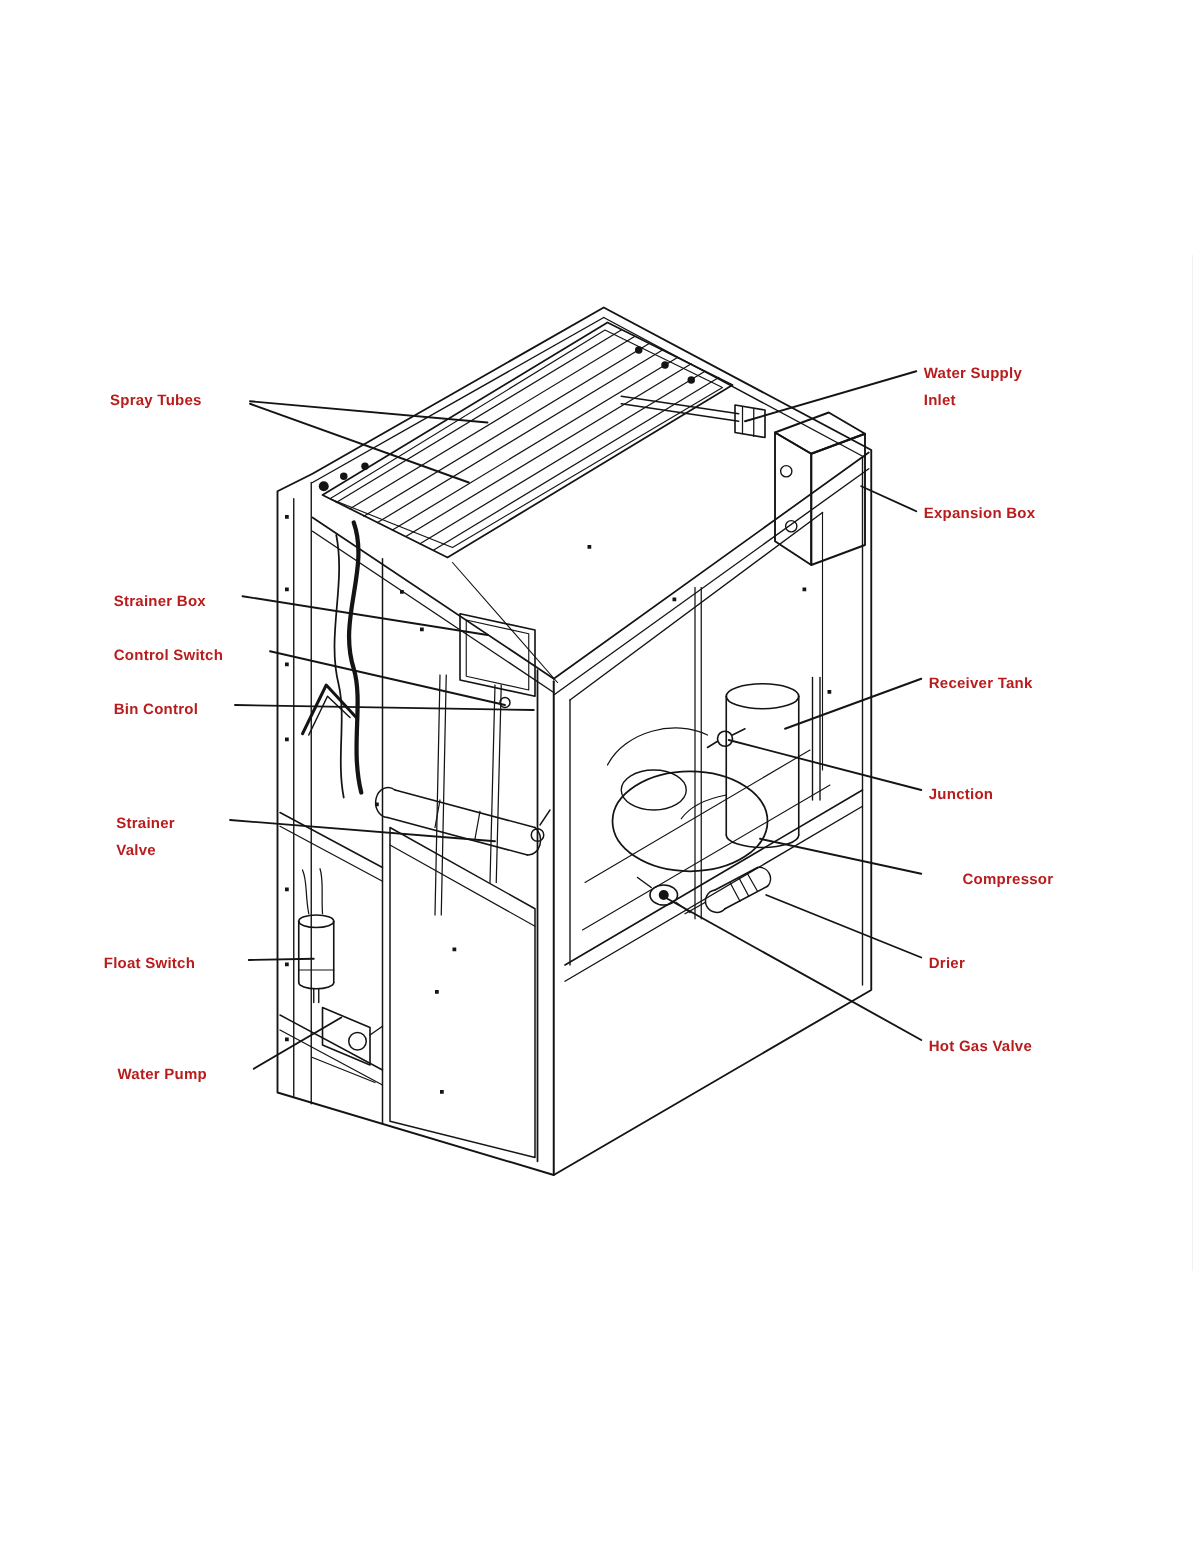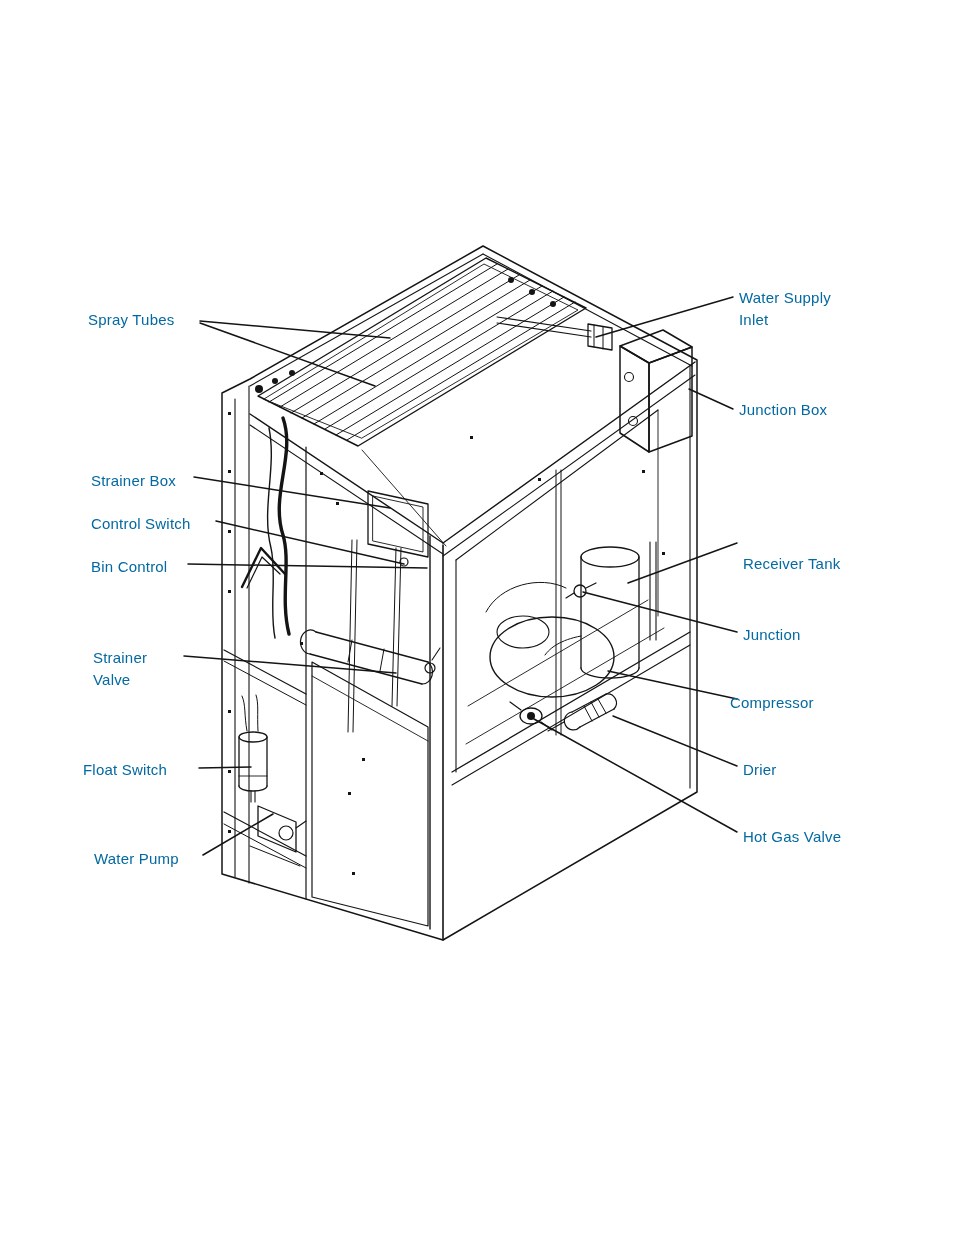--- a/index.html
+++ b/index.html
@@ -7,25 +7,26 @@
     position:relative;
     width:954px;height:1235px;
     margin:0 auto;
     background:#ffffff;
     overflow:hidden;
     font-family:"Liberation Sans", sans-serif;
   }
   #art{position:absolute;left:0;top:0;}
   .label{
     position:absolute;
-    font-size:15px;
+    font-size:12px;
     line-height:22px;
-    color:#0369a1;
+    color:#b91c1c;
     white-space:nowrap;
     letter-spacing:.2px;
+    font-weight:bold;
   }
   svg *{vector-effect:non-scaling-stroke;}
 </style>
 </head>
 <body>
 
 <div id="page">
 
   <svg id="art" width="954" height="1235" viewBox="0 0 954 1235" fill="none" stroke="#141414" stroke-width="1.5" stroke-linejoin="round" stroke-linecap="round">
 
@@ -240,20 +241,20 @@
     <div>Strainer</div>
     <div>Valve</div>
   </div>
   <div class="label" style="left:83px;top:759px">Float Switch</div>
   <div class="label" style="left:94px;top:848px">Water Pump</div>
 
   <div class="label" style="left:739px;top:287px">
     <div>Water Supply</div>
     <div>Inlet</div>
   </div>
-  <div class="label" style="left:739px;top:399px">Junction Box</div>
-  <div class="label" style="left:743px;top:553px">Receiver Tank</div>
+  <div class="label" style="left:739px;top:399px">Expansion Box</div>
+  <div class="label" style="left:743px;top:535px">Receiver Tank</div>
   <div class="label" style="left:743px;top:624px">Junction</div>
-  <div class="label" style="left:730px;top:692px">Compressor</div>
+  <div class="label" style="left:770px;top:692px">Compressor</div>
   <div class="label" style="left:743px;top:759px">Drier</div>
   <div class="label" style="left:743px;top:826px">Hot Gas Valve</div>
 
 </div>
 
 </body></html>

